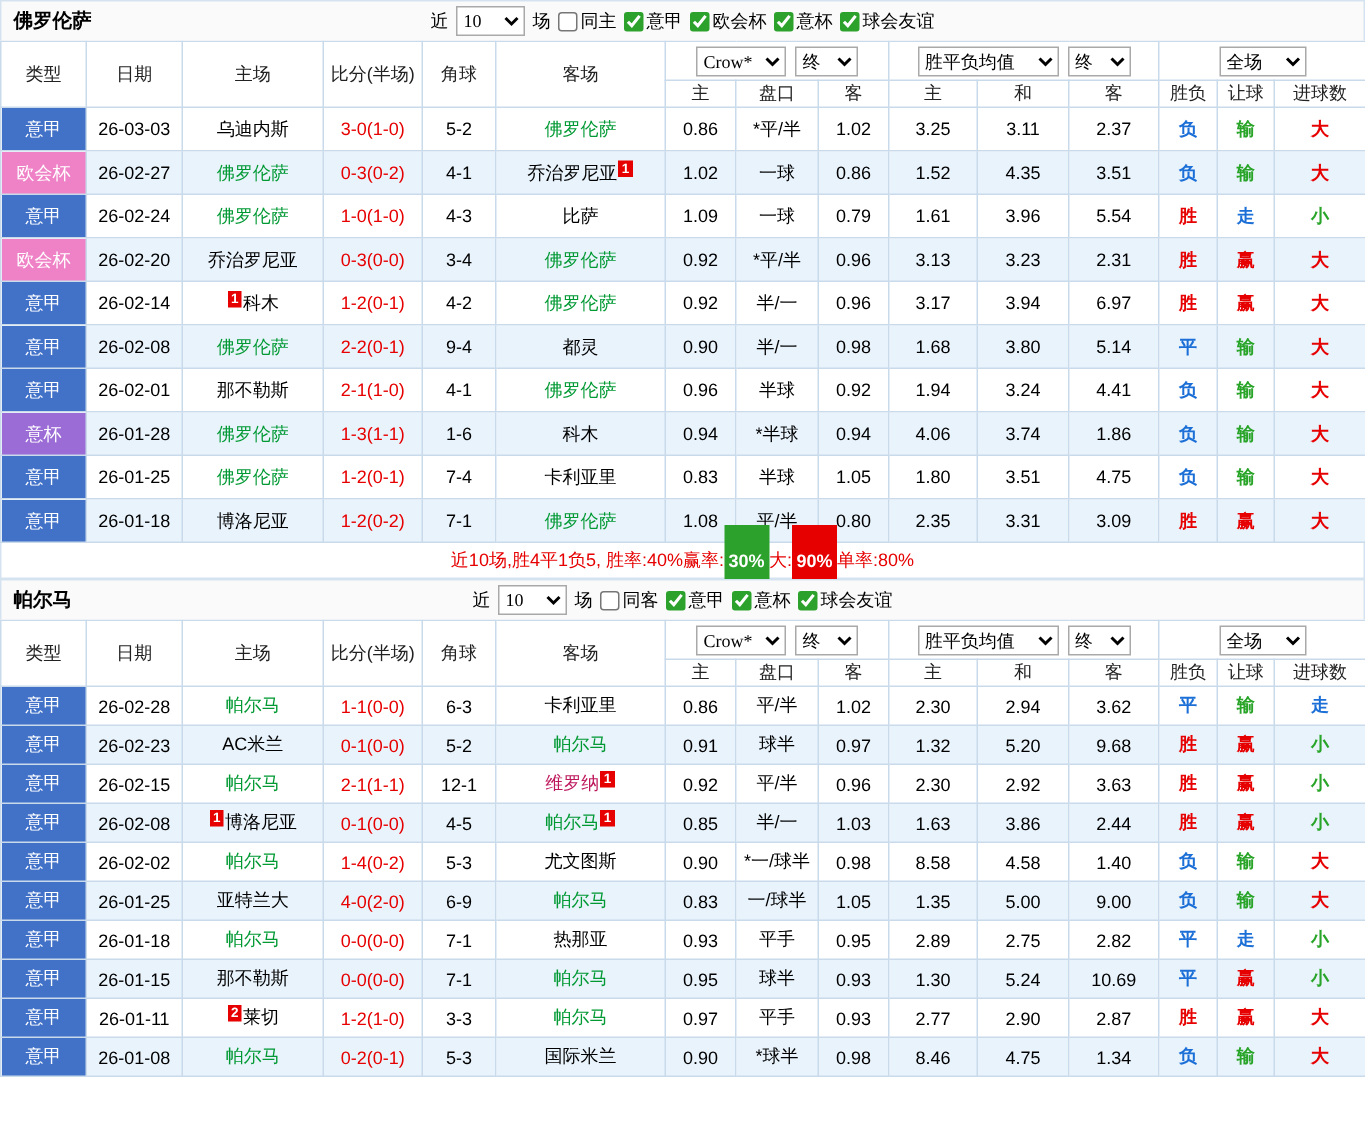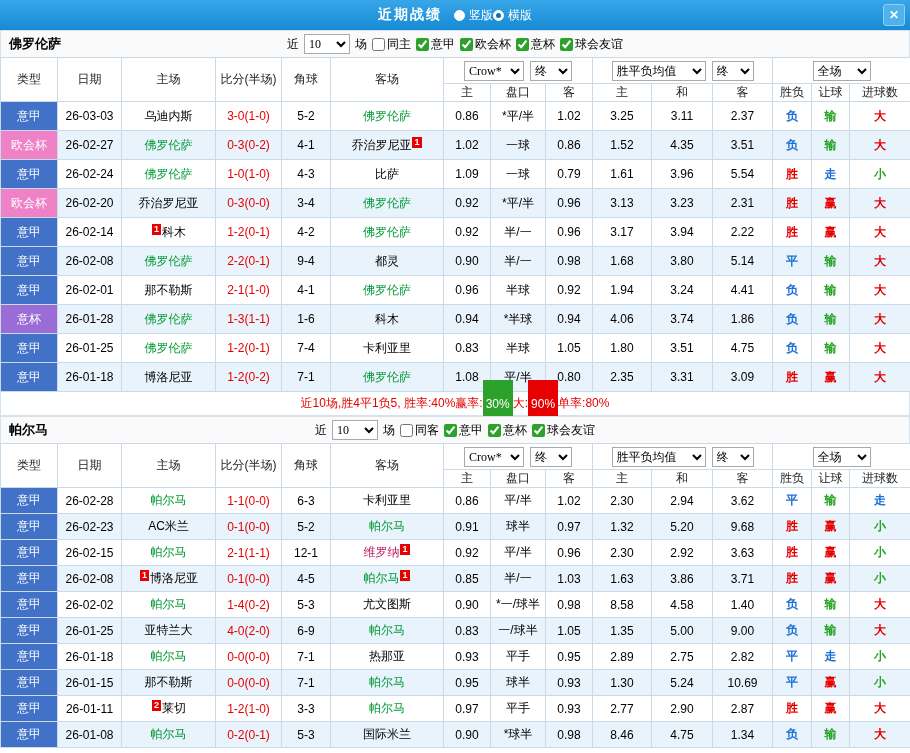--- a/index.html
+++ b/index.html
@@ -25,39 +25,28 @@
   .grid thead tr:first-child th{height:26px;}
   .grid thead tr:last-child th{height:18px;}
   .grid tbody tr{height:29px;}
   .compact .grid tbody tr{height:26px;}
   .grid tbody tr:nth-child(even){background:#e9f3fc;}
   .lg{color:#fff;}
   .score{color:#e60000;}
   .oc{font-weight:bold;}
   .rc{display:inline-block;background:#e60000;color:#fff;font-size:9px;line-height:11px;padding:0 2px;vertical-align:4px;margin:0 1px;font-weight:bold;}
   .summary{height:24px;display:flex;align-items:center;justify-content:center;gap:0;color:#e60000;border:1px solid #d5e3f0;border-top:none;}
-  .bdg{color:#fff;padding:17px 3px;}
+  .bdg{color:#fff;padding:17px 3px;font-weight:bold;}
   .bdg.g{background:#2ca22c;}
   .bdg.r{background:#e60000;}
 </style>
 </head>
 <body>
 
 <div class="page">
-  <div class="titlebar">
-    <span class="title">近期战绩</span>
-    <span class="radios"><label class="tb-radio">
-          <span class="circ"></span>
-          <span>竖版</span>
-        </label><label class="tb-radio sel">
-          <span class="circ"></span>
-          <span>横版</span>
-        </label></span>
-    <button class="close">✕</button>
-  </div>
   <div id="sections">
       <div class="section">
         <div class="section-header">
           <span class="team-name">佛罗伦萨</span>
           <span class="flt">
             <span>近</span>
             <select class="sel-count"><option>10</option></select>
             <span>场</span>
             <label class="cb">
               <input type="checkbox" style="">
@@ -197,21 +186,21 @@
               <td>26-02-14</td>
               <td><span class="rc">1</span><span style="color:#000">科木</span></td>
               <td class="score">1-2(0-1)</td>
               <td>4-2</td>
               <td><span style="color:#009933">佛罗伦萨</span></td>
               <td>0.92</td>
               <td>半/一</td>
               <td>0.96</td>
               <td>3.17</td>
               <td>3.94</td>
-              <td>2.22</td>
+              <td>6.97</td>
               <td class="oc" style="color:#e60000">胜</td>
               <td class="oc" style="color:#e60000">赢</td>
               <td class="oc" style="color:#e60000">大</td>
             </tr>
             <tr>
               <td class="lg" style="background:#4272c8">意甲</td>
               <td>26-02-08</td>
               <td><span style="color:#009933">佛罗伦萨</span></td>
               <td class="score">2-2(0-1)</td>
               <td>9-4</td>
@@ -429,21 +418,21 @@
               <td>26-02-08</td>
               <td><span class="rc">1</span><span style="color:#000">博洛尼亚</span></td>
               <td class="score">0-1(0-0)</td>
               <td>4-5</td>
               <td><span style="color:#009933">帕尔马</span><span class="rc">1</span></td>
               <td>0.85</td>
               <td>半/一</td>
               <td>1.03</td>
               <td>1.63</td>
               <td>3.86</td>
-              <td>3.71</td>
+              <td>2.44</td>
               <td class="oc" style="color:#e60000">胜</td>
               <td class="oc" style="color:#e60000">赢</td>
               <td class="oc" style="color:#28a428">小</td>
             </tr>
             <tr>
               <td class="lg" style="background:#4272c8">意甲</td>
               <td>26-02-02</td>
               <td><span style="color:#009933">帕尔马</span></td>
               <td class="score">1-4(0-2)</td>
               <td>5-3</td>

